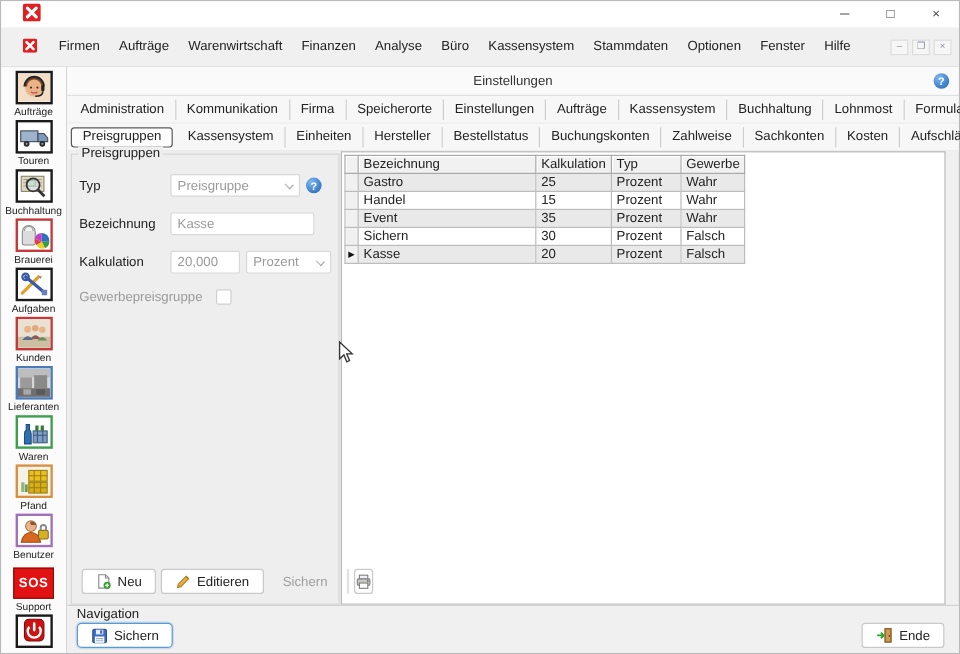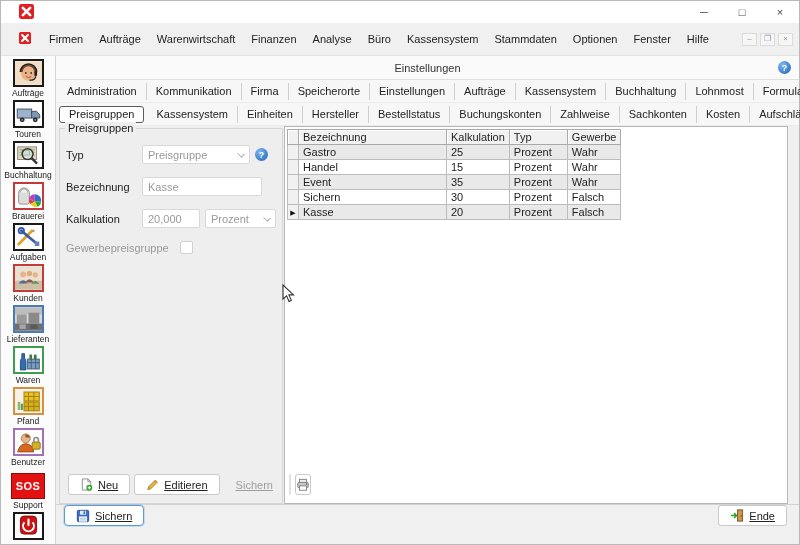--- a/index.html
+++ b/index.html
@@ -54,21 +54,21 @@
   .field { display:flex; align-items:center; margin:4px 2px 9px 2px; }
   .field > label { width:76px; flex:0 0 auto; }
   .field.disabled > label { color:#9a9a9a; }
   .tbox { background:#fff; border:1px solid #d8d8d8; border-radius:2px; height:19px; color:#9a9a9a; font-size:11px; font-family:"Liberation Sans",sans-serif; padding:0 5px; }
   input.tbox { outline:none; }
   .select { position:relative; background:#fff; border:1px solid #d8d8d8; border-radius:2px; height:19px; display:flex; align-items:center; padding:0 18px 0 5px; color:#9a9a9a; }
   .select .chev { position:absolute; right:5px; top:5px; width:6px; height:6px; border-right:1.4px solid #a8a8a8; border-bottom:1.4px solid #a8a8a8; transform:rotate(45deg) scale(1,0.8); }
   .checkbox { width:13px; height:13px; background:#fff; border:1px solid #d0d0d0; border-radius:2px; }
   .gb-spacer { flex:1; }
   .action-row { display:flex; align-items:center; gap:4px; padding:2px 2px 4px 4px; }
-  .btn { display:inline-flex; align-items:center; justify-content:center; gap:5px; background:#fff; border:1px solid #c9c9c9; border-radius:3px; height:21px; padding:0 11px; font-size:11px; color:#222; cursor:default;text-decoration:underline; }
+  .btn { display:inline-flex; align-items:center; justify-content:center; gap:5px; background:#fff; border:1px solid #c9c9c9; border-radius:3px; height:21px; padding:0 11px; font-size:11px; color:#222; cursor:default; }
   .btn.flat-disabled { background:transparent; border-color:transparent; color:#9e9e9e; }
   .btn.icon-only { width:22px; padding:0; }
   .btn.blank { width:15px; padding:0; background:#f2f2f2; border-color:#e2e2e2; }
   .btn.focused { border:1px solid #5b9bd5; border-radius:4px; box-shadow:0 0 0 1px rgba(91,155,213,0.25); }
 
   
   .table-wrap { flex:1; background:#ffffff; border:1px solid #b7b7b7; overflow:hidden; padding:2px; }
   table.grid { border-collapse:collapse; table-layout:fixed; font-size:11px; }
   table.grid th, table.grid td { border:1px solid #bcbcbc; height:15px; padding:0 4px; overflow:hidden; white-space:nowrap; font-weight:normal; text-align:left; }
   table.grid th { background:#f1f1f1; border-color:#a9a9a9; box-shadow:inset 1px 1px 0 #ffffff; }
@@ -515,20 +515,21 @@
                   <td class="c-kal num">20</td>
                   <td class="c-typ num">Prozent</td>
                   <td class="c-gew">Falsch</td>
                 </tr>
               </tbody>
           </table>
         </div>
       </div>
 
       <div class="bottom-bar">
+        <div class="nav-label">Navigation</div>
         <div class="btn-row">
           <button class="btn focused">
             <svg width="14" height="14" viewBox="0 0 16 16">
                 <rect x="1.5" y="1.5" width="13" height="13" rx="1.5" fill="#3a6cc8" stroke="#24478a"></rect>
                 <rect x="4.5" y="2" width="7" height="4.5" fill="#e8eef8"></rect>
                 <rect x="8.5" y="2.6" width="2" height="3.2" fill="#3a6cc8"></rect>
                 <rect x="3.5" y="8.5" width="9" height="6" fill="#fff"></rect>
                 <path d="M4.5 10.5 h7 M4.5 12.5 h7" stroke="#9ab0d0" stroke-width="1"></path>
               </svg>
             <span>Sichern</span>

